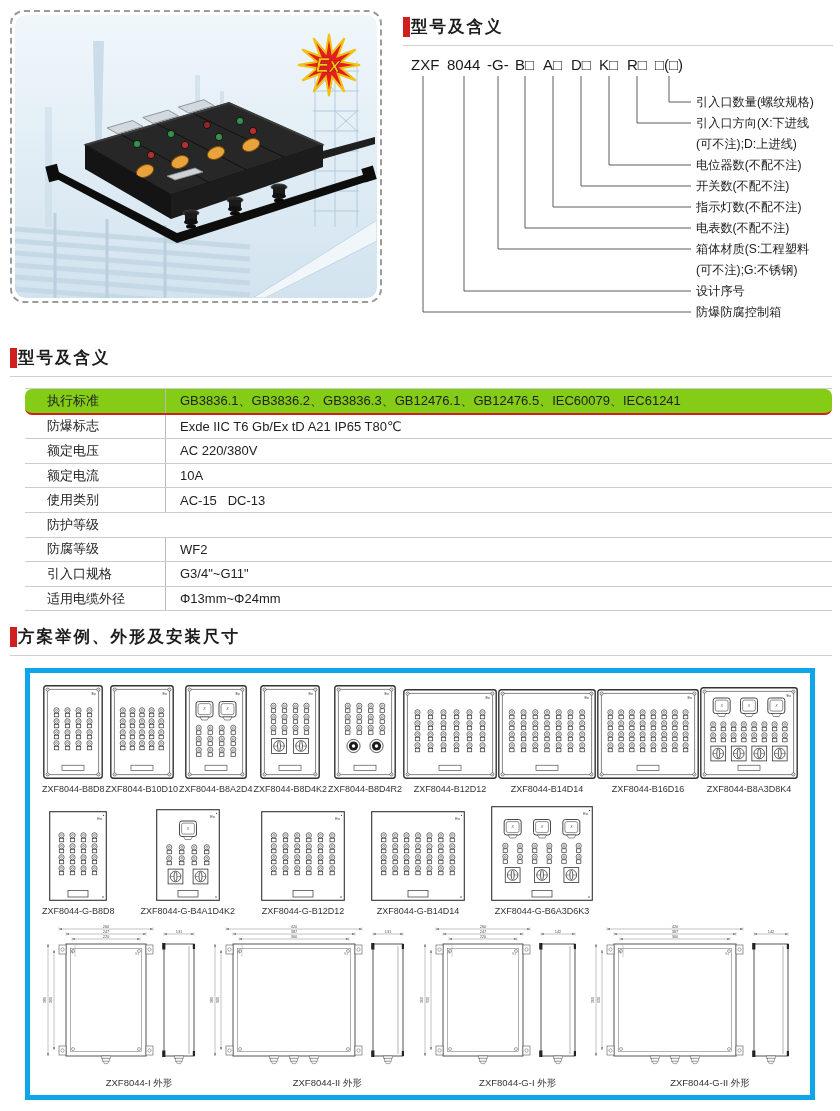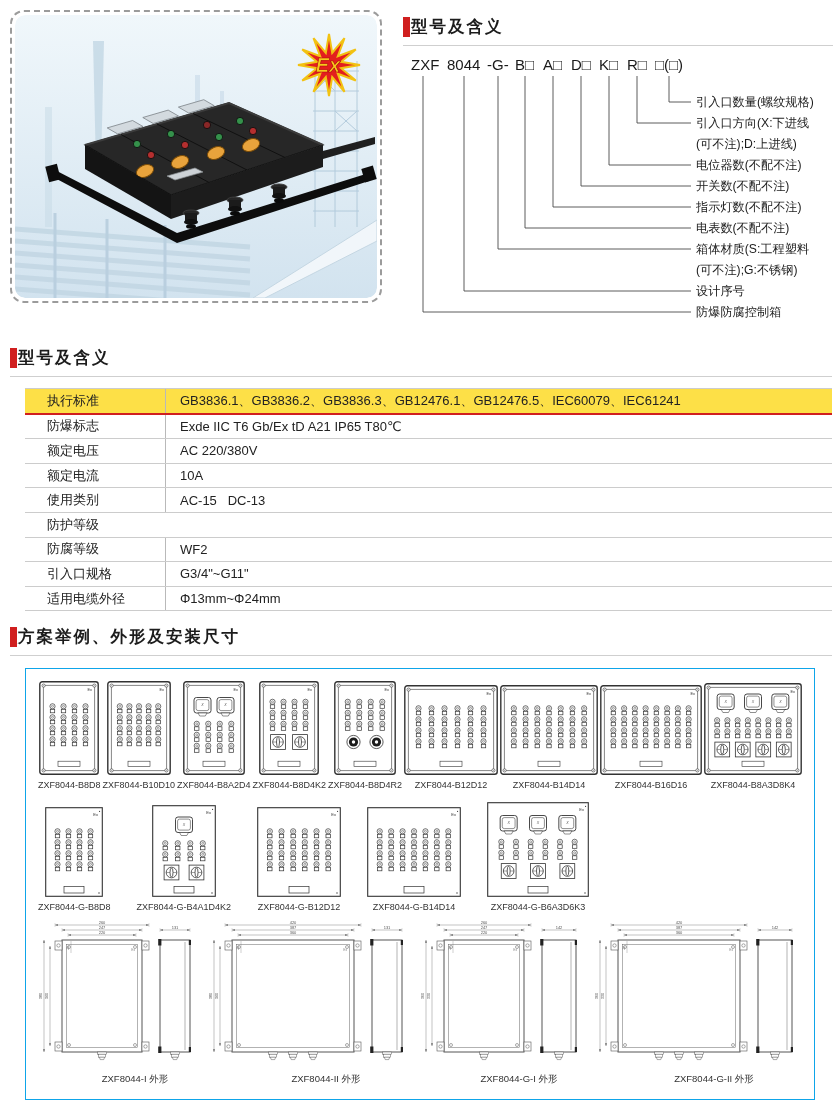--- a/index.html
+++ b/index.html
@@ -12,23 +12,23 @@
   .model-sec{position:absolute;left:403px;top:16px;width:430px;}
   .sec-head{display:flex;align-items:center;gap:1px;border-bottom:1px solid #cfcfcf;padding-bottom:7px;}
   .bar{width:7px;height:20px;background:var(--accent);flex:none;}
   .sec-head h2{font-size:16.5px;margin:0;font-weight:bold;color:#1c1c1c;letter-spacing:2px;}
   #model-svg{display:block;margin-top:2px;}
   .tech-sec{position:absolute;left:10px;top:347px;width:822px;}
   .table{margin:11px 0 0 15px;border-top:1px solid #ccc;}
   .trow{display:flex;align-items:stretch;height:23.6px;border-bottom:1px solid #ccc;font-size:13px;color:#222;}
   .trow .k{width:118px;padding-left:22px;flex:none;display:flex;align-items:center;}
   .trow .v{border-left:1px solid #b9b9b9;padding-left:14px;flex:1;display:flex;align-items:center;}
-  .trow.first{background:#fde047;border-bottom:2px solid var(--accent);}
+  .trow.first{background:#84cc16;border-bottom:2px solid var(--accent);border-radius:7px;}
   .schemes-sec{position:absolute;left:10px;top:626px;width:822px;}
-  .big-box{margin:12px 0 0 15px;width:790px;height:432px;border:1px solid #0ea5e9;box-sizing:border-box;padding:12px 8px 0;}
+  .big-box{margin:12px 0 0 15px;width:790px;height:432px;border:5px solid #0ea5e9;box-sizing:border-box;padding:12px 8px 0;}
   .prow{display:flex;align-items:flex-end;}
   #prow1{justify-content:space-between;padding:0 4px;}
   #prow2{margin-top:12px;gap:26px;padding-left:4px;}
   .orow{display:flex;justify-content:space-between;margin-top:8px;padding:0 2px;}
   figure{margin:0;display:flex;flex-direction:column;align-items:center;}
   figcaption{font-size:9px;color:#333;margin-top:5px;white-space:nowrap;}
   .orow figcaption{font-size:9.5px;margin-left:32px;}
 </style>
 </head>
 <body>

